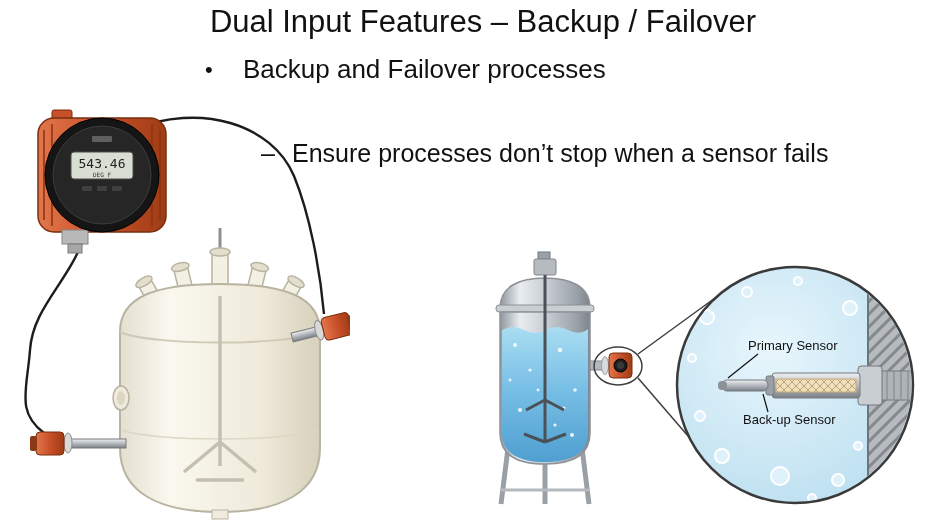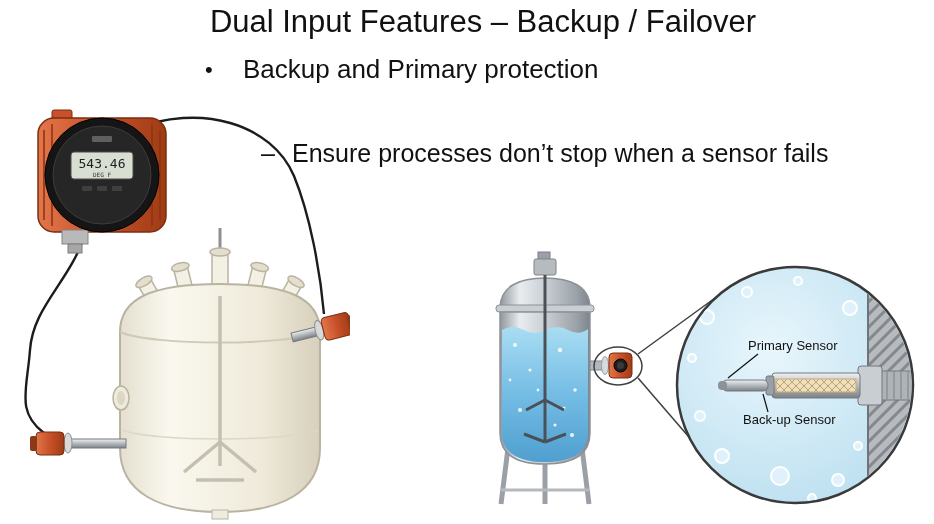--- a/index.html
+++ b/index.html
@@ -70,21 +70,21 @@
       </pattern>
       <clipPath id="circleClip">
           <circle cx="335" cy="135" r="116.5"></circle>
         </clipPath>
     </defs>
   </svg>
 
   <h1 class="title">Dual Input Features – Backup / Failover</h1>
 
   <div class="bullet b1">
-    <span class="marker">•</span><span>Backup and Primary protection</span>
+    <span class="marker">•</span><span>Backup and Failover processes</span>
   </div>
 
   <div class="bullet b2">
     <span class="marker">–</span><span>Ensure processes don’t stop when a sensor fails</span>
   </div>
 
   <svg class="illus-left" width="350" height="424" viewBox="0 0 350 424">
 
     <g fill="none" stroke="#1c1c1c" stroke-width="2.4">
       <path d="M 132 30 C 200 2 272 24 294 76 C 310 115 320 170 324 214"></path>

